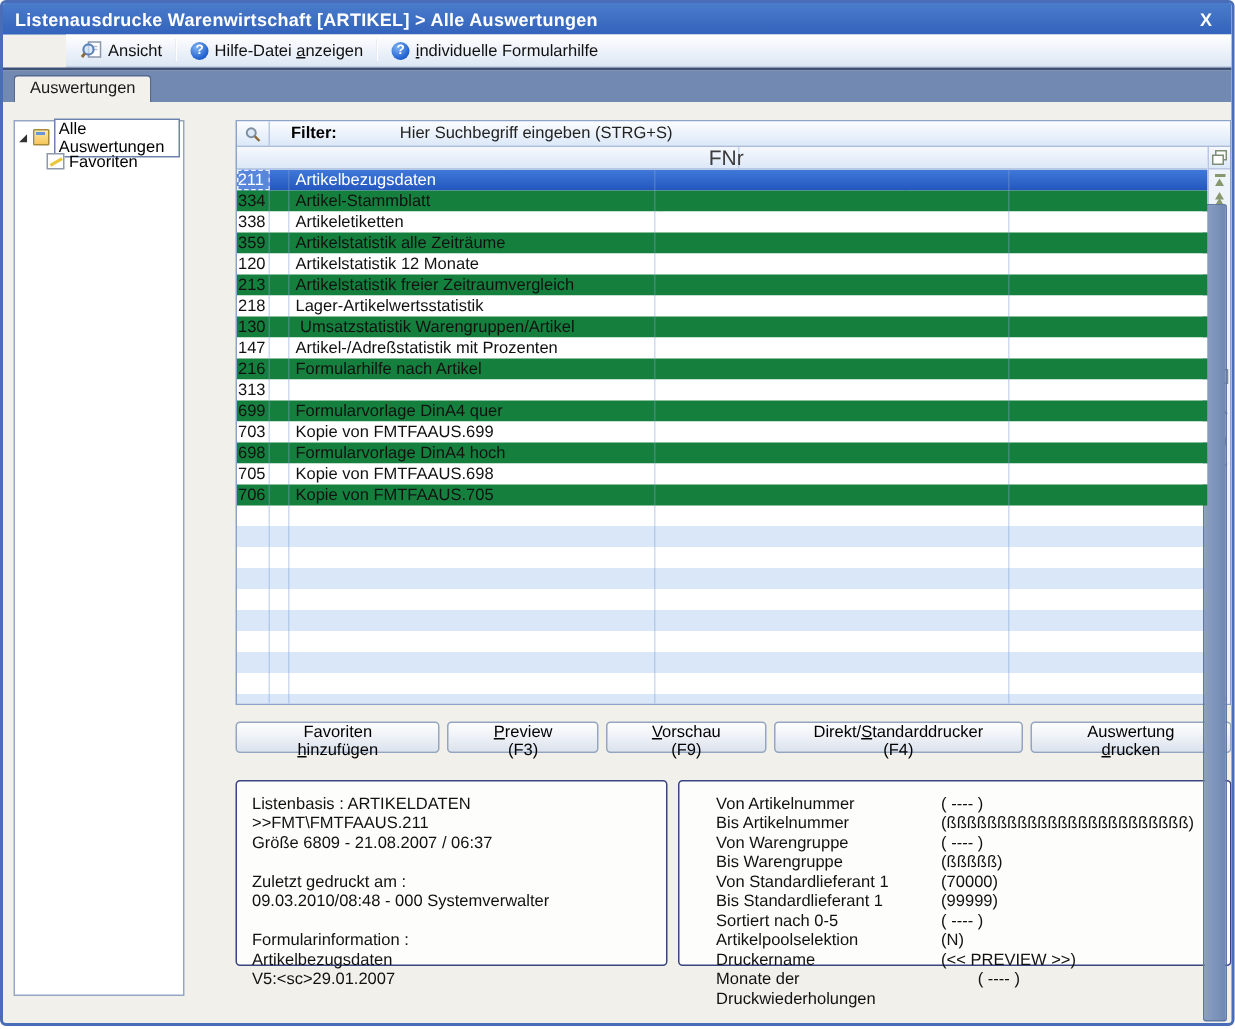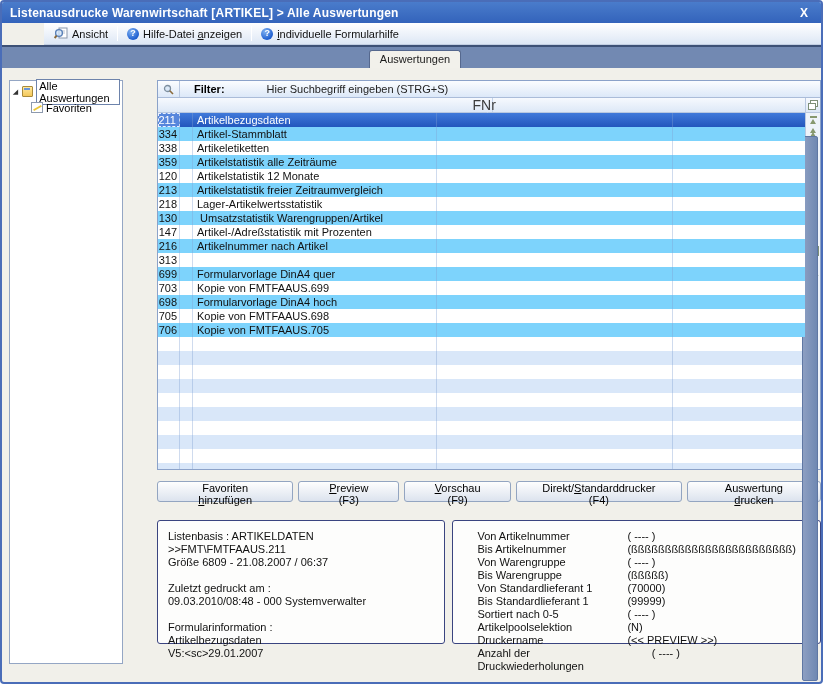--- a/index.html
+++ b/index.html
@@ -12,21 +12,21 @@
   .close-x { font-weight:bold; font-size:12px; cursor:default; padding:0 3px; }
 
   
   .toolbar { height:22px; background:linear-gradient(#ffffff,#dde7f5); display:flex; align-items:center; padding-left:4px; border-bottom:1px solid #c3cfe2;margin-left:42px; }
   .tbtn { display:flex; align-items:center; gap:4px; font-size:11px; color:#111; padding:2px 6px; border-radius:2px; }
   .tsep { width:1px; height:15px; background:#aebccf; border-right:1px solid #fff; margin:0 3px; }
   .help-ball { width:12px; height:12px; border-radius:50%; background:radial-gradient(circle at 35% 30%, #7fb2f2, #1f5fd0 70%); color:#fff; font-size:9px; font-weight:bold; display:flex; align-items:center; justify-content:center; line-height:1; }
   .darkstrip { height:2px; background:#3d5176; }
 
   
-  .tabstrip { height:21px; background:#7289b2; display:flex; align-items:flex-end; padding-left:7px;justify-content:center; }
+  .tabstrip { height:21px; background:#7289b2; display:flex; align-items:flex-end; padding-left:7px; }
   .tab { background:#f2f1eb; border:1px solid #55688e; border-bottom:none; border-radius:3px 3px 0 0; font-size:11px; color:#1b1b1b; padding:2px 10px 3px; height:18px; }
 
   
   .content { position:relative; height:618px; padding:12px 0 0 7px; display:flex; align-items:flex-start;gap:28px; }
 
   
   .tree { width:119px; height:584px; background:#fff; border:1px solid #94a6c4; font-size:11px; padding:3px 2px; margin-right:6px; }
   .tree-item { display:flex; align-items:center; gap:3px; height:15px; }
   .tw { font-size:7px; color:#333; width:8px; text-align:center; }
   .icon-folder { width:13px; height:11px; background:linear-gradient(#ffe9a0,#f4c85a); border:1px solid #a98a3a; border-radius:1px; position:relative; }
@@ -52,21 +52,21 @@
   .h-fnr { width:22px; padding-left:2px; }
   .h-f { width:13px; justify-content:center; color:#8296b4; }
   .h-bez { width:244px; padding-left:4px; }
   .h-e1 { width:236px; }
   .h-e2 { flex:1; border-right:none; }
 
   .rows-wrap { flex:1; position:relative; display:flex; flex-direction:column; overflow:hidden; }
   .vline { position:absolute; top:0; bottom:0; width:1px; background:rgba(130,160,210,.38); z-index:2; }
   .trow { height:14px; display:flex; align-items:center; font-size:11px; color:#111; position:relative; z-index:1; }
   .trow.plain { background:#fff; }
-  .trow.pale { background:#7dd3fc; }
+  .trow.pale { background:#15803d; }
   .trow.sel { background:linear-gradient(#4079da,#2356bd); color:#fff; }
   .c-fnr { width:22px; text-align:right; padding-right:3px; height:100%; display:flex; align-items:center; justify-content:flex-end; }
   .trow.sel .c-fnr { background:#5786dc; border:1px dashed #eaf1ff; }
   .c-f { width:13px; }
   .c-bez { width:244px; padding-left:4px; white-space:pre; overflow:hidden; }
   .c-e1 { width:236px; } .c-e2 { flex:1; }
   .filler { flex:1; background:repeating-linear-gradient(to bottom,#ffffff 0 14px,#d9e7f9 14px 28px); }
 
   
   .scrollcol { width:15px; border-left:1px solid #b9c8e0; background:#eef3fa; display:flex; flex-direction:column; align-items:center; }
@@ -234,21 +234,21 @@
                 <div class="trow plain">
                   <div class="c-fnr">147</div>
                   <div class="c-f"></div>
                   <div class="c-bez">Artikel-/Adreßstatistik mit Prozenten</div>
                   <div class="c-e1"></div>
                   <div class="c-e2"></div>
                 </div>
                 <div class="trow pale">
                   <div class="c-fnr">216</div>
                   <div class="c-f"></div>
-                  <div class="c-bez">Artikelnummer nach Artikel</div>
+                  <div class="c-bez">Formularhilfe nach Artikel</div>
                   <div class="c-e1"></div>
                   <div class="c-e2"></div>
                 </div>
                 <div class="trow plain">
                   <div class="c-fnr">313</div>
                   <div class="c-f"></div>
                   <div class="c-e1"></div>
                   <div class="c-e2"></div>
                 </div>
                 <div class="trow pale">
@@ -382,21 +382,21 @@
               <div class="p-label">Von Standardlieferant 1</div>
               <div class="p-value">(70000)</div>
               <div class="p-label">Bis Standardlieferant 1</div>
               <div class="p-value">(99999)</div>
               <div class="p-label">Sortiert nach 0-5</div>
               <div class="p-value">( ---- )</div>
               <div class="p-label">Artikelpoolselektion</div>
               <div class="p-value">(N)</div>
               <div class="p-label">Druckername</div>
               <div class="p-value">(&lt;&lt; PREVIEW &gt;&gt;)</div>
-              <div class="p-label">Anzahl der Druckwiederholungen</div>
+              <div class="p-label">Monate der Druckwiederholungen</div>
               <div class="p-value">        ( ---- )</div>
             </div>
         </div>
       </div>
 
     </div>
 
     <div class="right-band"></div>
   </div>
 </div>

